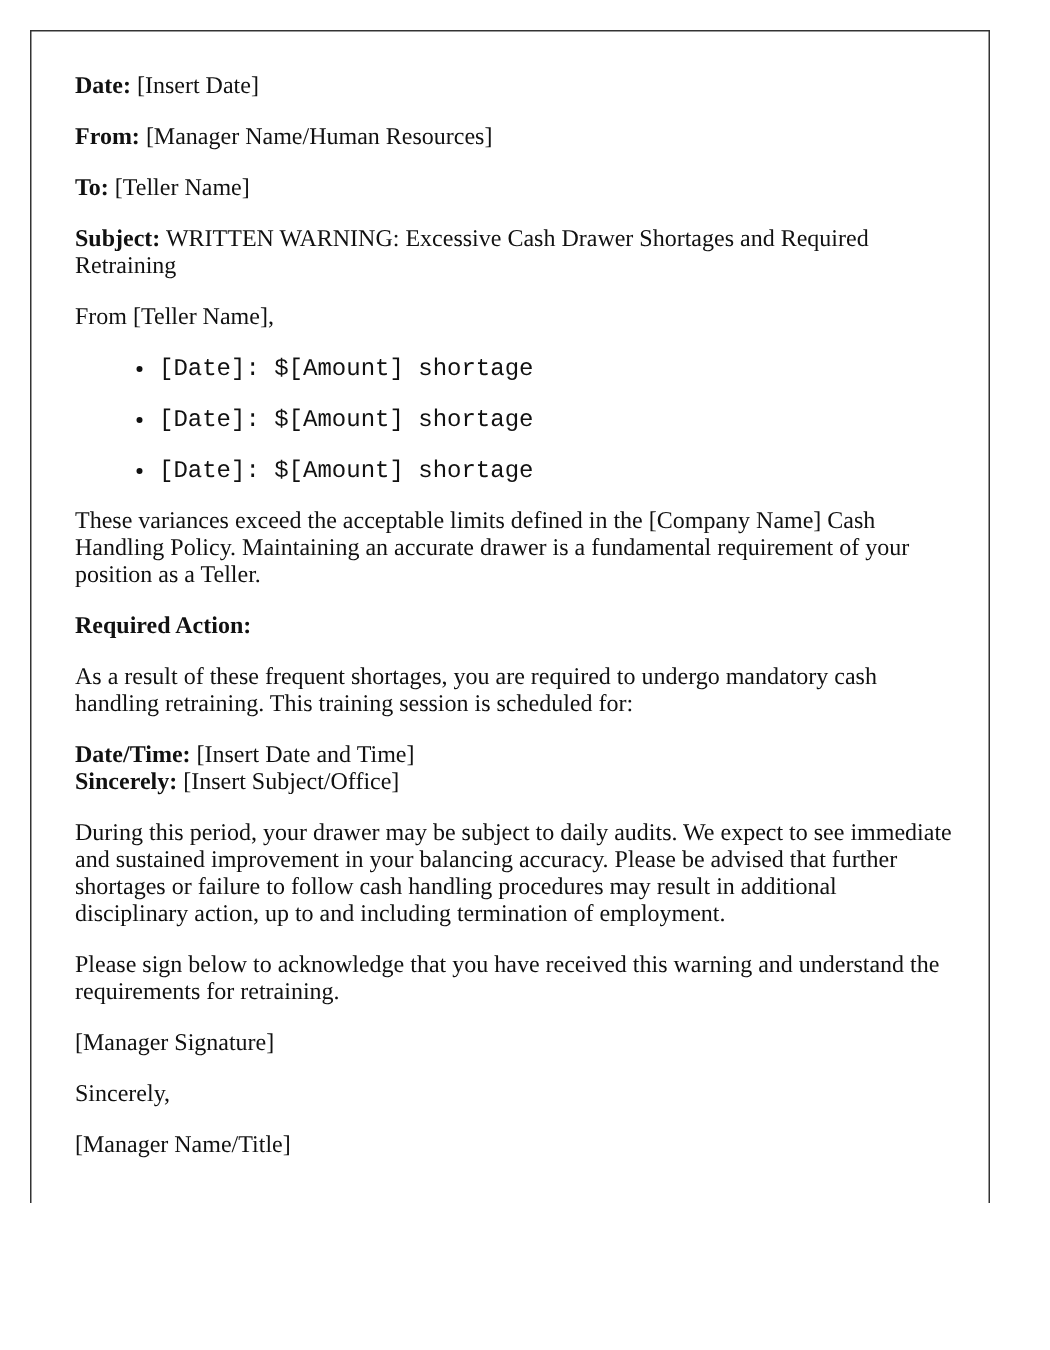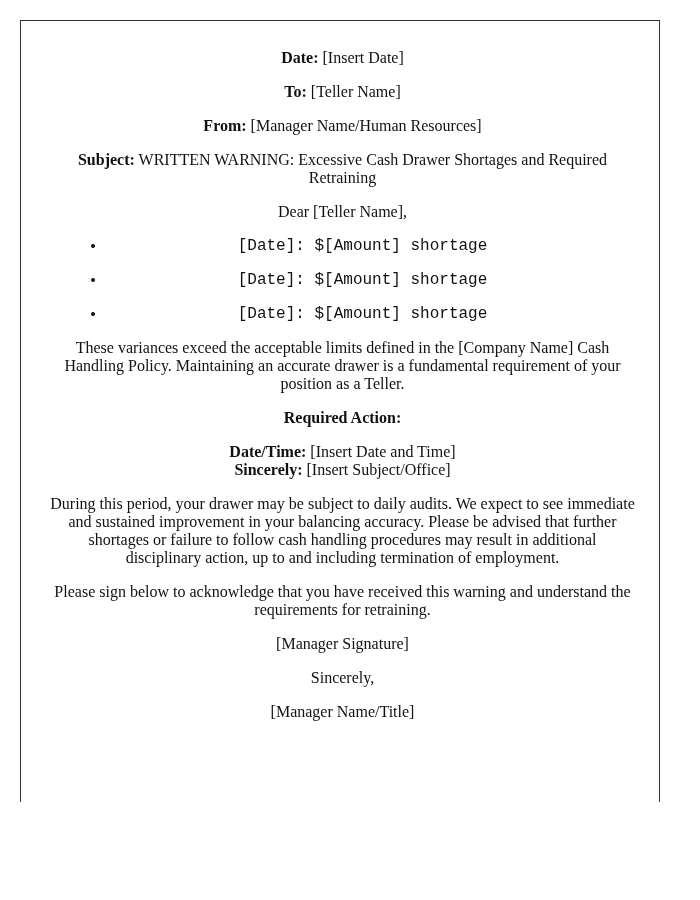--- a/index.html
+++ b/index.html
@@ -1,49 +1,50 @@
 <!DOCTYPE html>
 <html><head>
   <meta charset="utf-8">
   <style>
     html, body { margin: 0; padding: 0; background: #ffffff; }
     body { width: 700px; height: 900px; position: relative; overflow: hidden; }
     .frame {
       position: absolute; left: 20px; top: 20px;
       width: 640px; height: 782px;
       border-left: 1px solid #333; border-right: 1px solid #333; border-top: 1px solid #333;
-      box-sizing: border-box; overflow: hidden; background: #fff; text-align: center;
+      box-sizing: border-box; overflow: hidden; background: #fff;
     }
     .content {
       position: absolute; left: 29px; top: 28px; width: 585px;
       font-family: "Liberation Serif", "DejaVu Serif", serif;
       font-size: 16px; line-height: 18px; color: #111;
     }
     p { margin: 0 0 16px 0; }
     b { font-weight: bold; }
     ul { margin: 0 0 16px 0; padding-left: 40px; }
     li { margin: 16px; font-family: Liberation Mono, monospace; }
   </style>
 </head>
 <body>
 
 <div class="frame">
   <div class="content">
     <p><b>Date:</b> <span>[Insert Date]</span></p>
+    <p><b>From:</b> <span>[Manager Name/Human Resources]</span></p>
     <p><b>To:</b> <span>[Teller Name]</span></p>
-    <p><b>From:</b> <span>[Manager Name/Human Resources]</span></p>
     <p><b>Subject:</b> <span>WRITTEN WARNING: Excessive Cash Drawer Shortages and Required Retraining</span></p>
-    <p>Dear [Teller Name],</p>
+    <p>From [Teller Name],</p>
     <ul>
       <li>[Date]: $[Amount] shortage</li>
       <li>[Date]: $[Amount] shortage</li>
       <li>[Date]: $[Amount] shortage</li>
     </ul>
     <p>These variances exceed the acceptable limits defined in the [Company Name] Cash Handling Policy. Maintaining an accurate drawer is a fundamental requirement of your position as a Teller.</p>
     <p><b>Required Action:</b></p>
+    <p>As a result of these frequent shortages, you are required to undergo mandatory cash handling retraining. This training session is scheduled for:</p>
     <p>
       <b>Date/Time:</b> <span>[Insert Date and Time]</span><br>
       <b>Sincerely:</b> <span>[Insert Subject/Office]</span>
     </p>
     <p>During this period, your drawer may be subject to daily audits. We expect to see immediate and sustained improvement in your balancing accuracy. Please be advised that further shortages or failure to follow cash handling procedures may result in additional disciplinary action, up to and including termination of employment.</p>
     <p>Please sign below to acknowledge that you have received this warning and understand the requirements for retraining.</p>
     <p>[Manager Signature]</p>
     <p>Sincerely,</p>
     <p>[Manager Name/Title]</p>
   </div>

